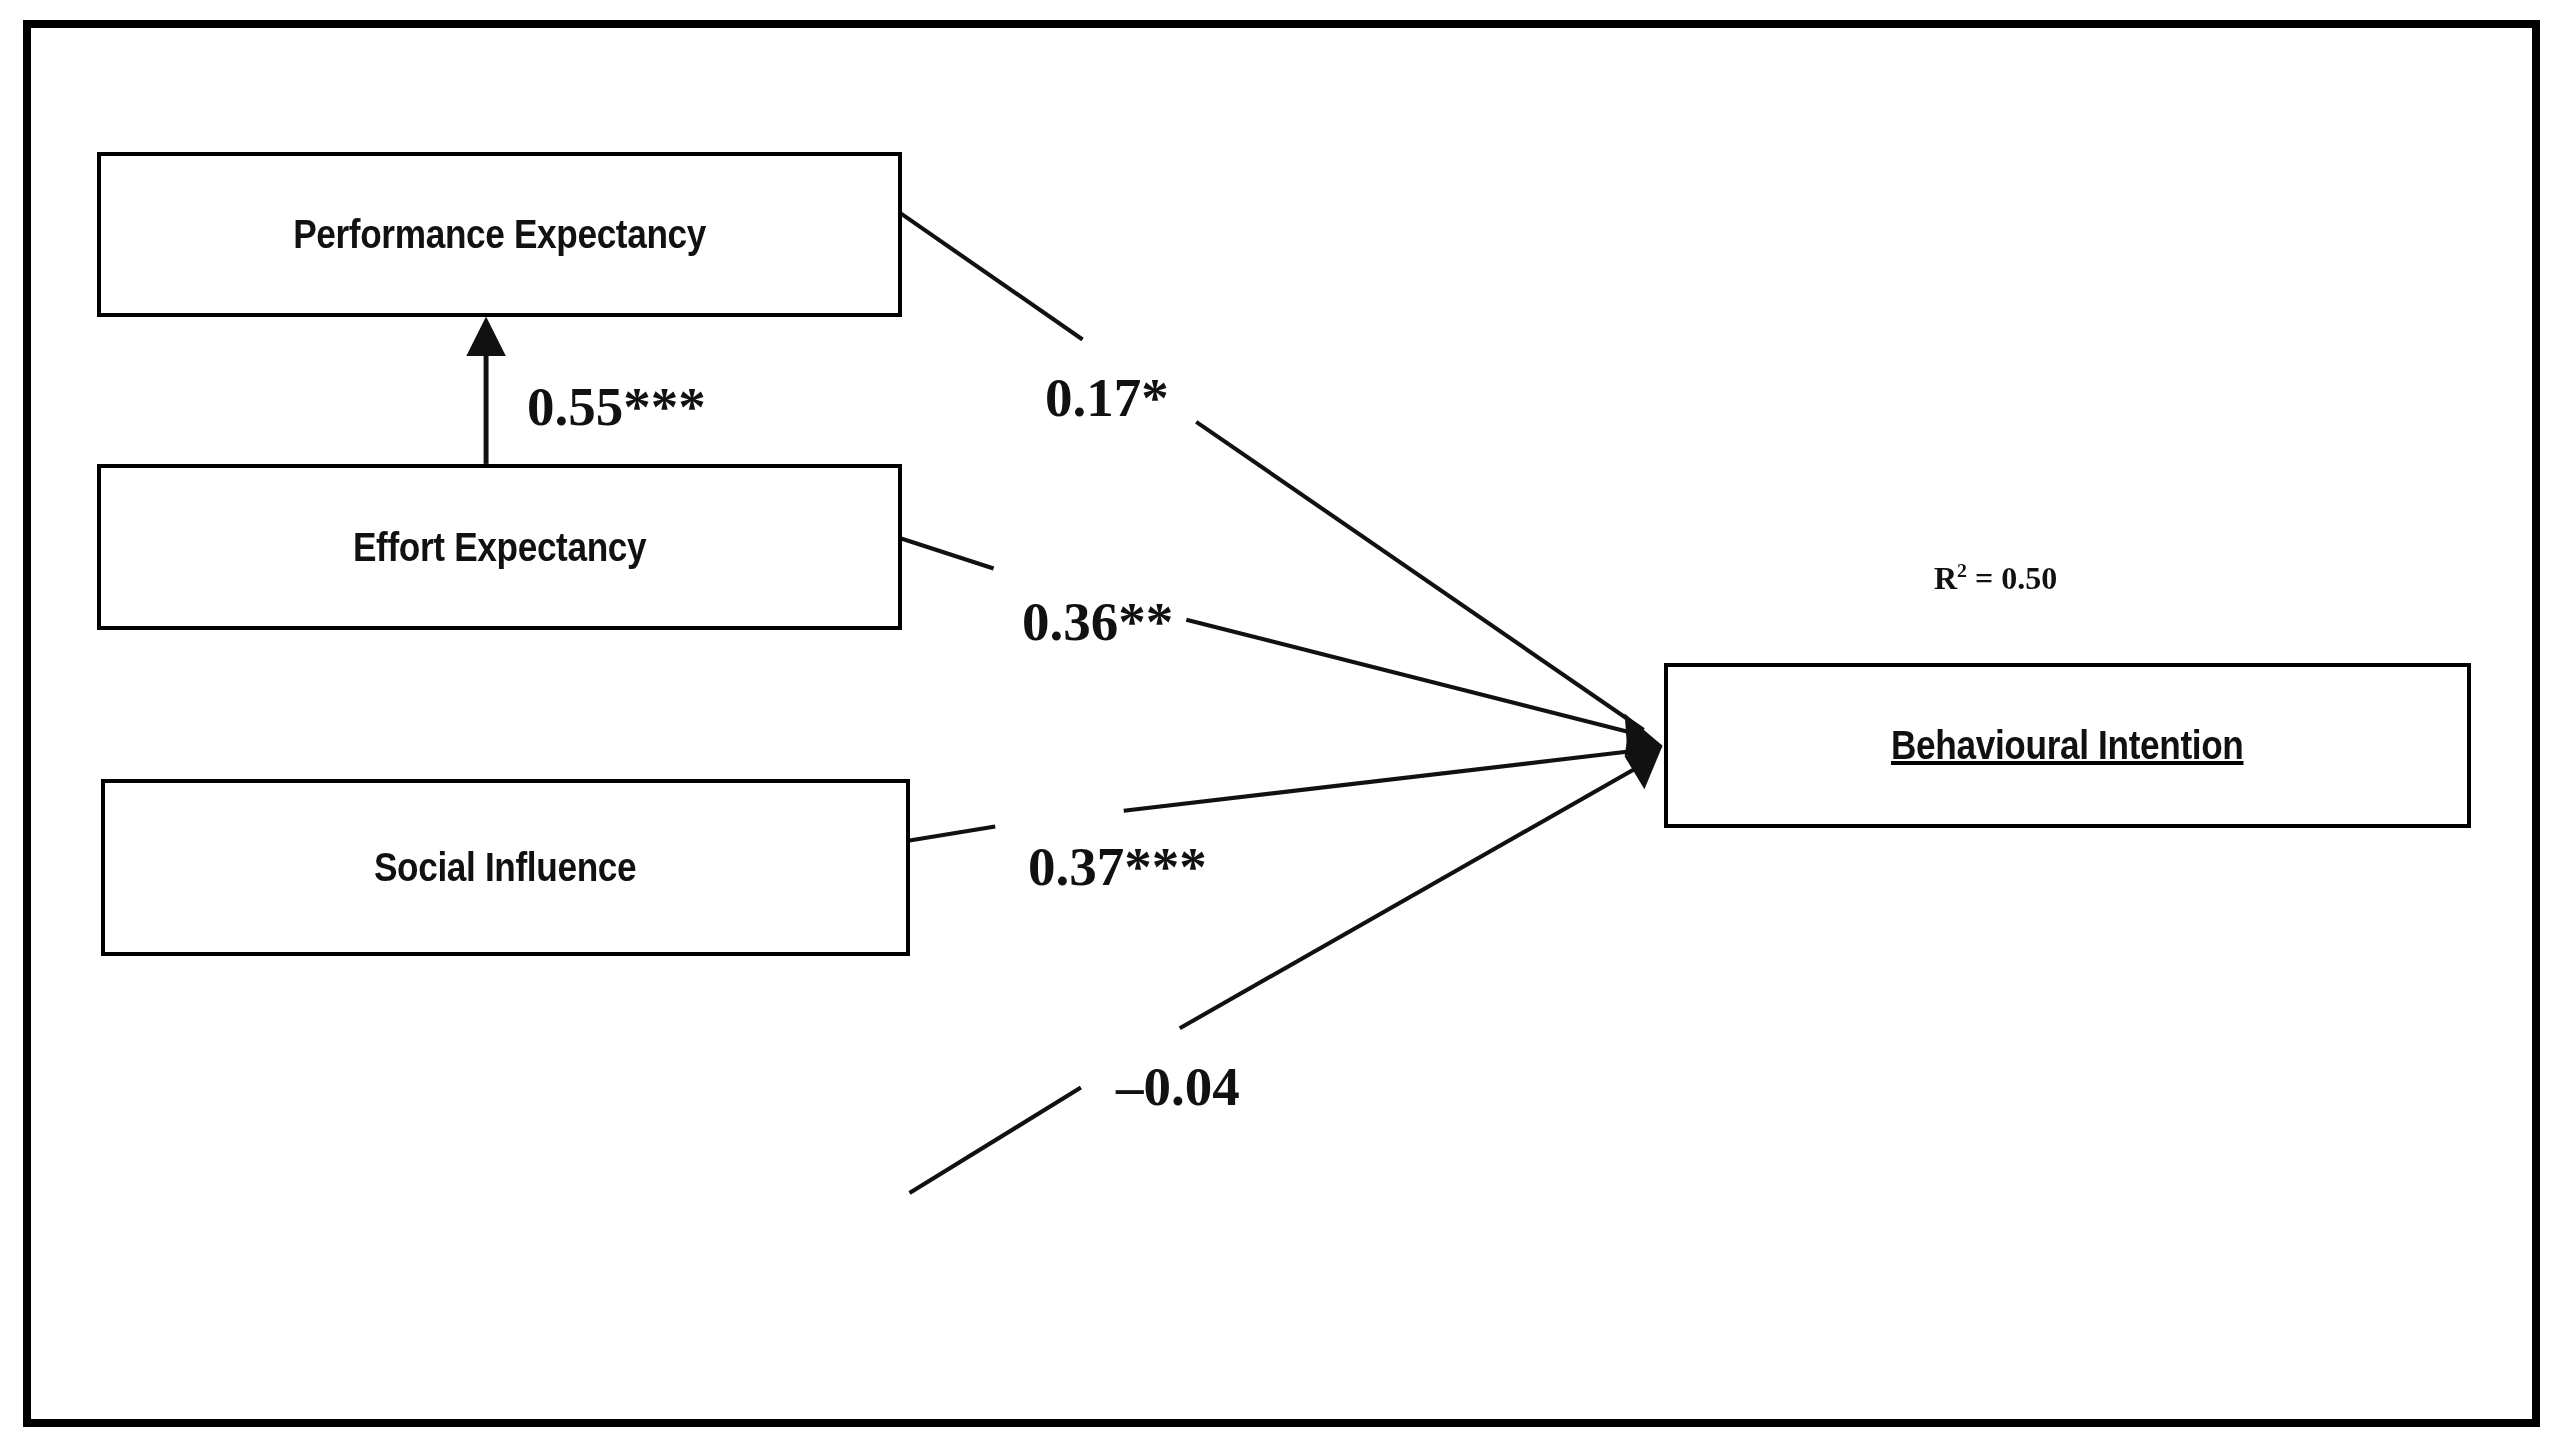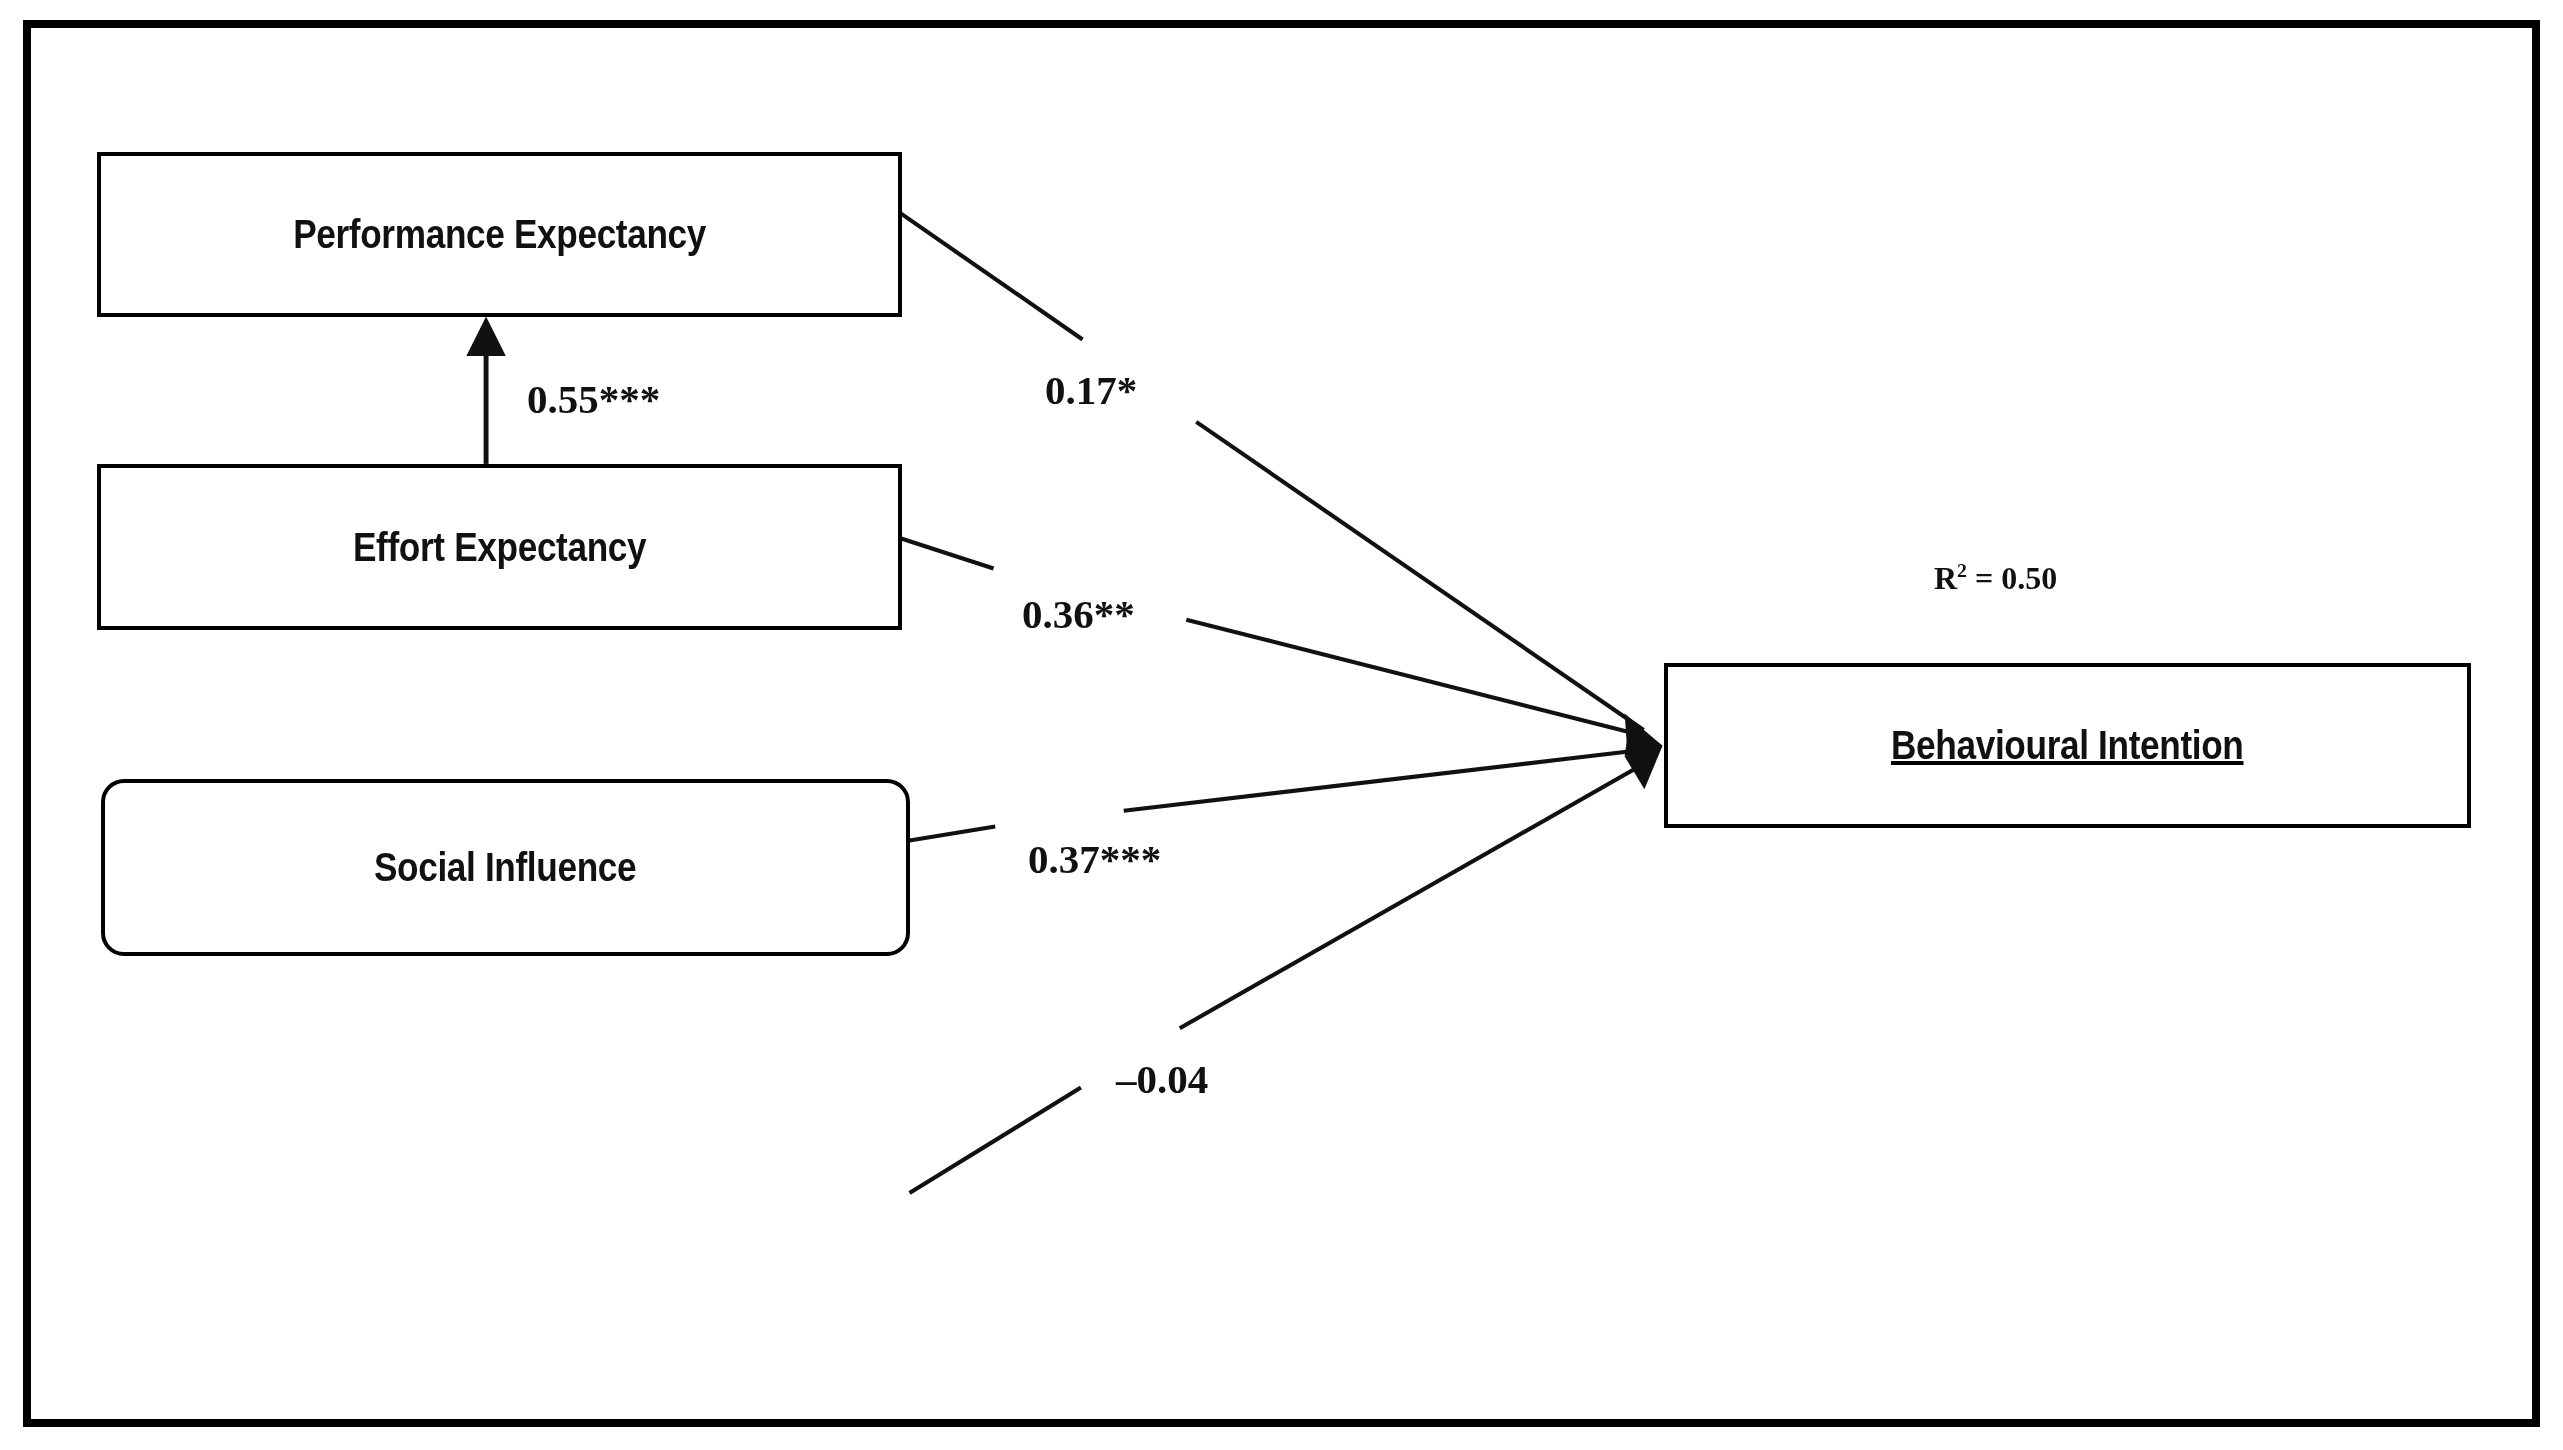--- a/index.html
+++ b/index.html
@@ -56,21 +56,21 @@
     color: #111111;
     transform: scaleX(0.88);
     white-space: nowrap;
     text-align: center;
   }
   
   .coef-label {
     position: absolute;
     font-family: "Liberation Serif", serif;
     font-weight: bold;
-    font-size: 41px;
+    font-size: 55px;
     color: #111111;
     white-space: nowrap;
     background: transparent;
   }
   #r-squared-label {
     position: absolute;
     font-family: "Liberation Serif", serif;
     font-weight: bold;
     font-size: 32px;
     color: #111111;
@@ -122,21 +122,21 @@
   </svg>
 
   <div class="construct-box" style="left:97px; top:152px; width:805px; height:165px;">
     <span class="construct-label">Performance Expectancy</span>
   </div>
 
   <div class="construct-box" style="left:97px; top:464px; width:805px; height:166px;">
     <span class="construct-label">Effort Expectancy</span>
   </div>
 
-  <div class="construct-box" style="left:101px; top:779px; width:809px; height:177px;border-radius:23px;">
+  <div class="construct-box" style="left:101px; top:779px; width:809px; height:177px;">
     <span class="construct-label">Social Influence</span>
   </div>
 
 
   <div class="construct-box" style="left:1664px; top:663px; width:807px; height:165px;text-decoration:underline;">
     <span class="construct-label">Behavioural Intention</span>
   </div>
 
   <div class="coef-label" style="left:527px; top:375px;">0.55***</div>
 

